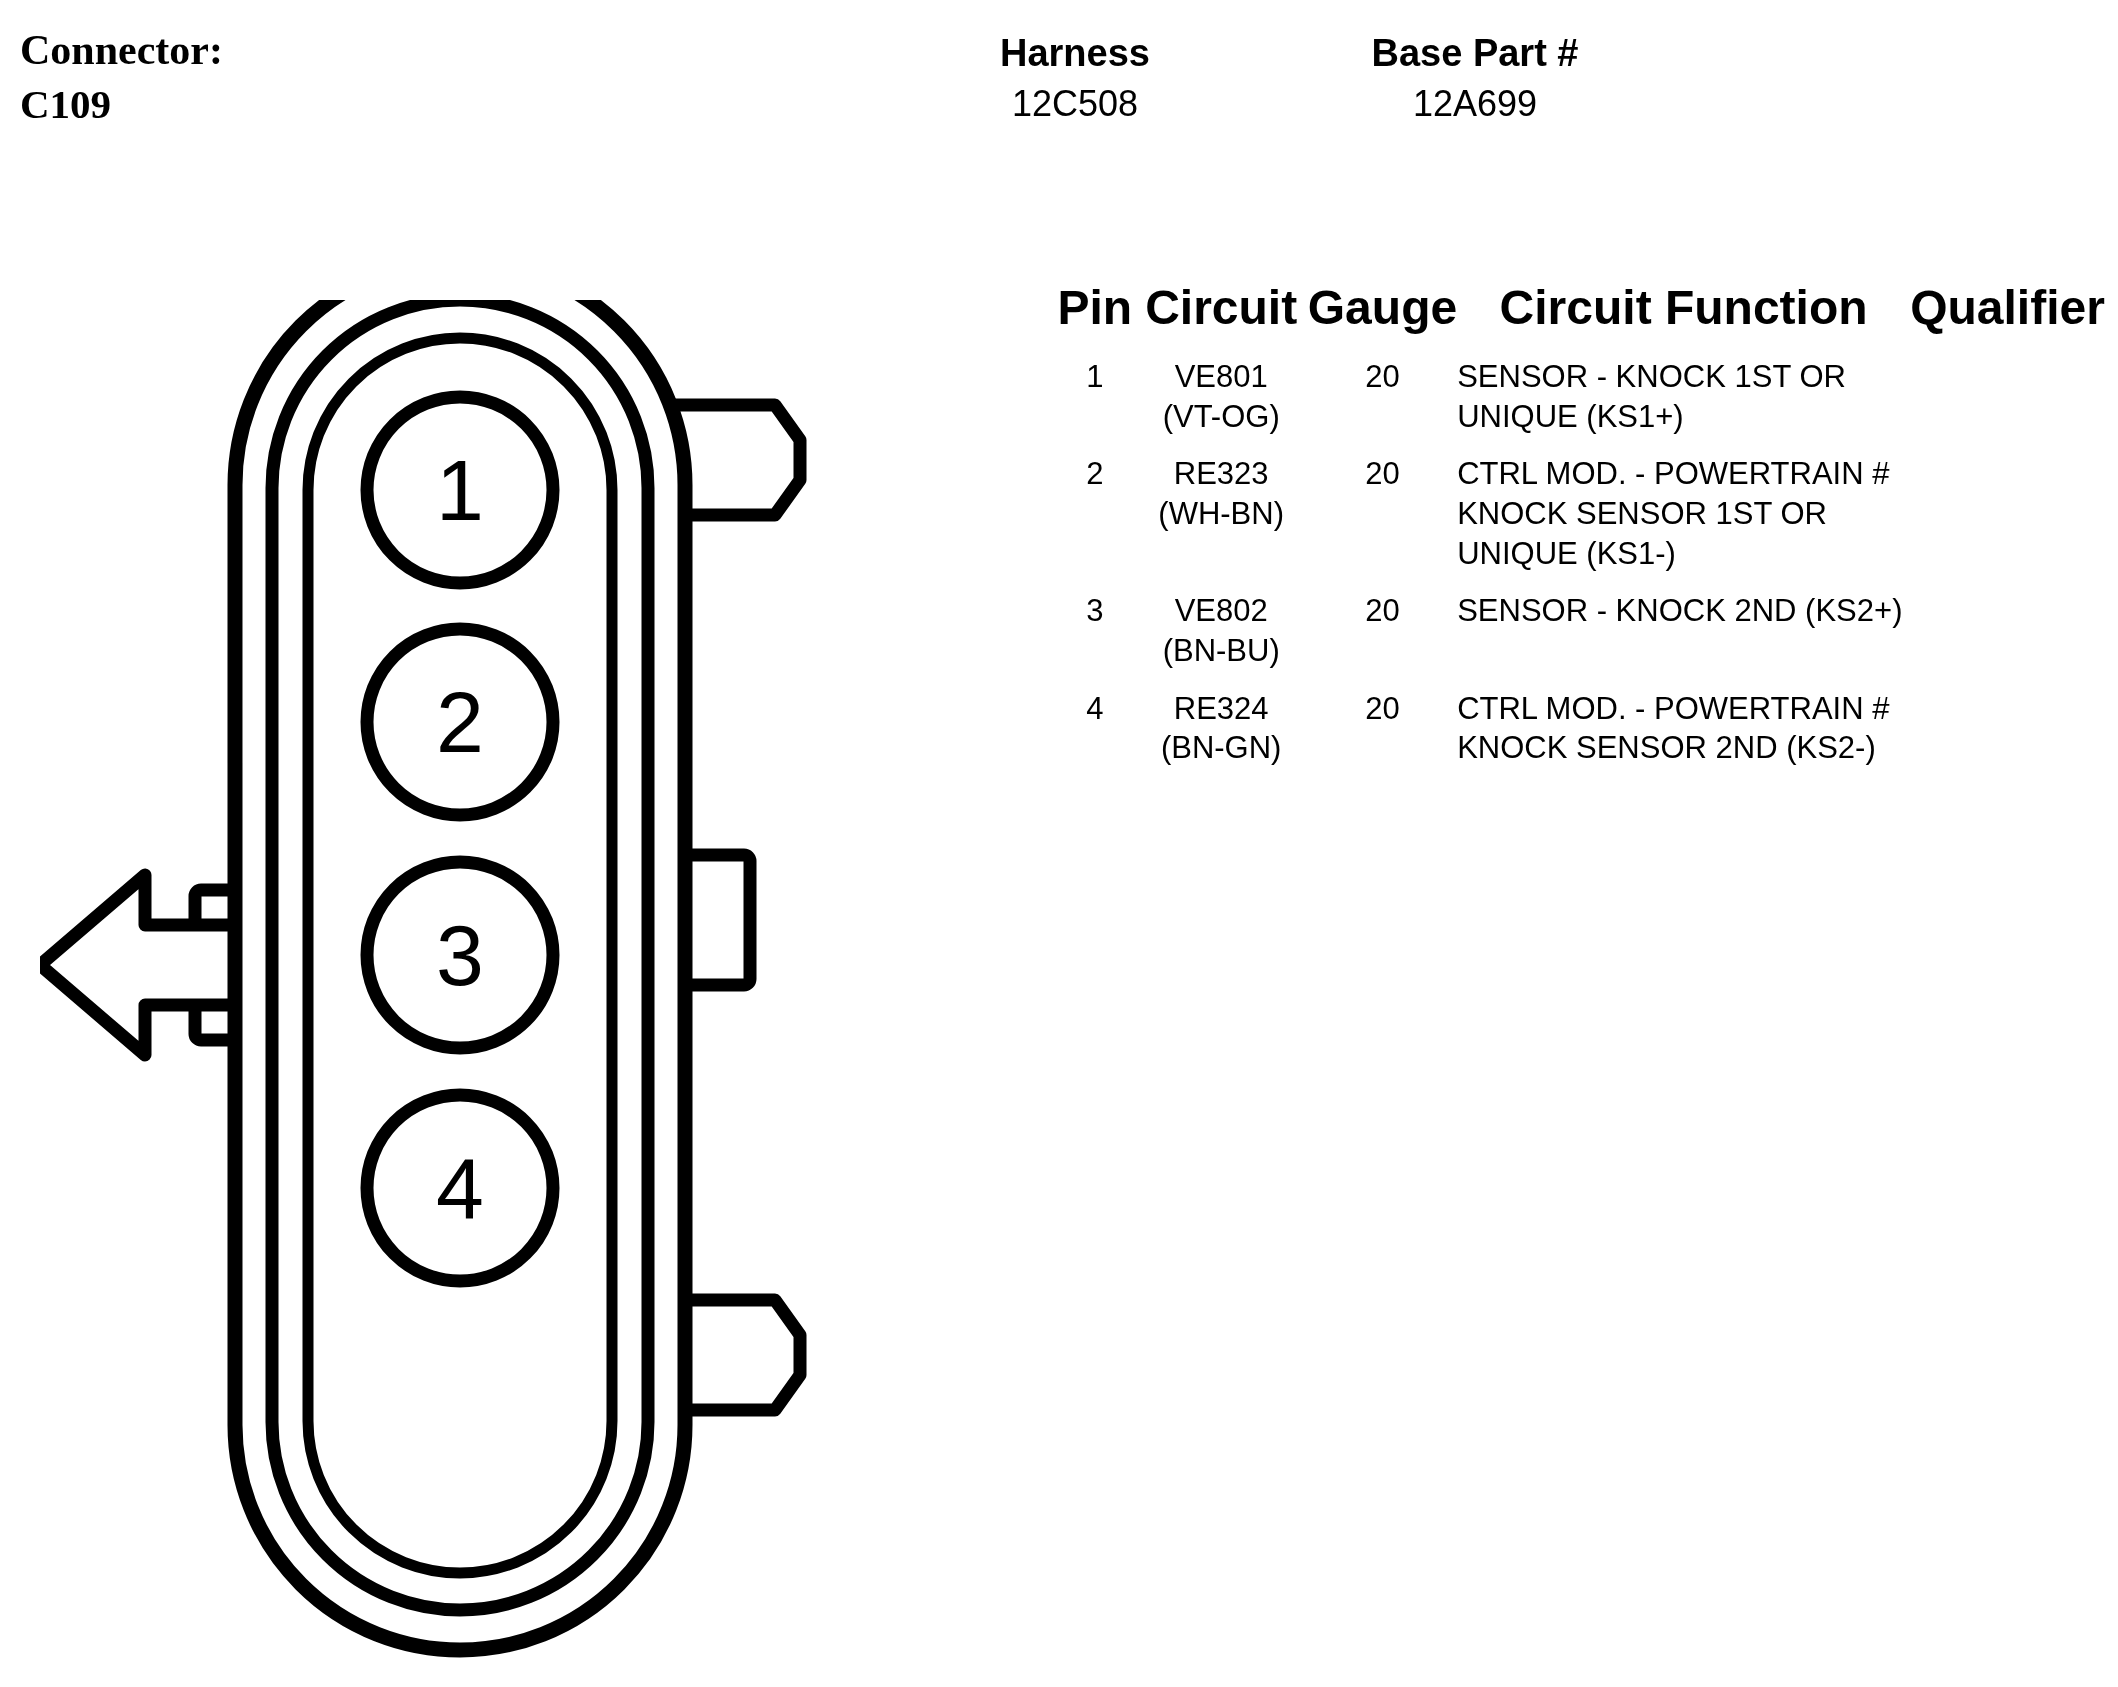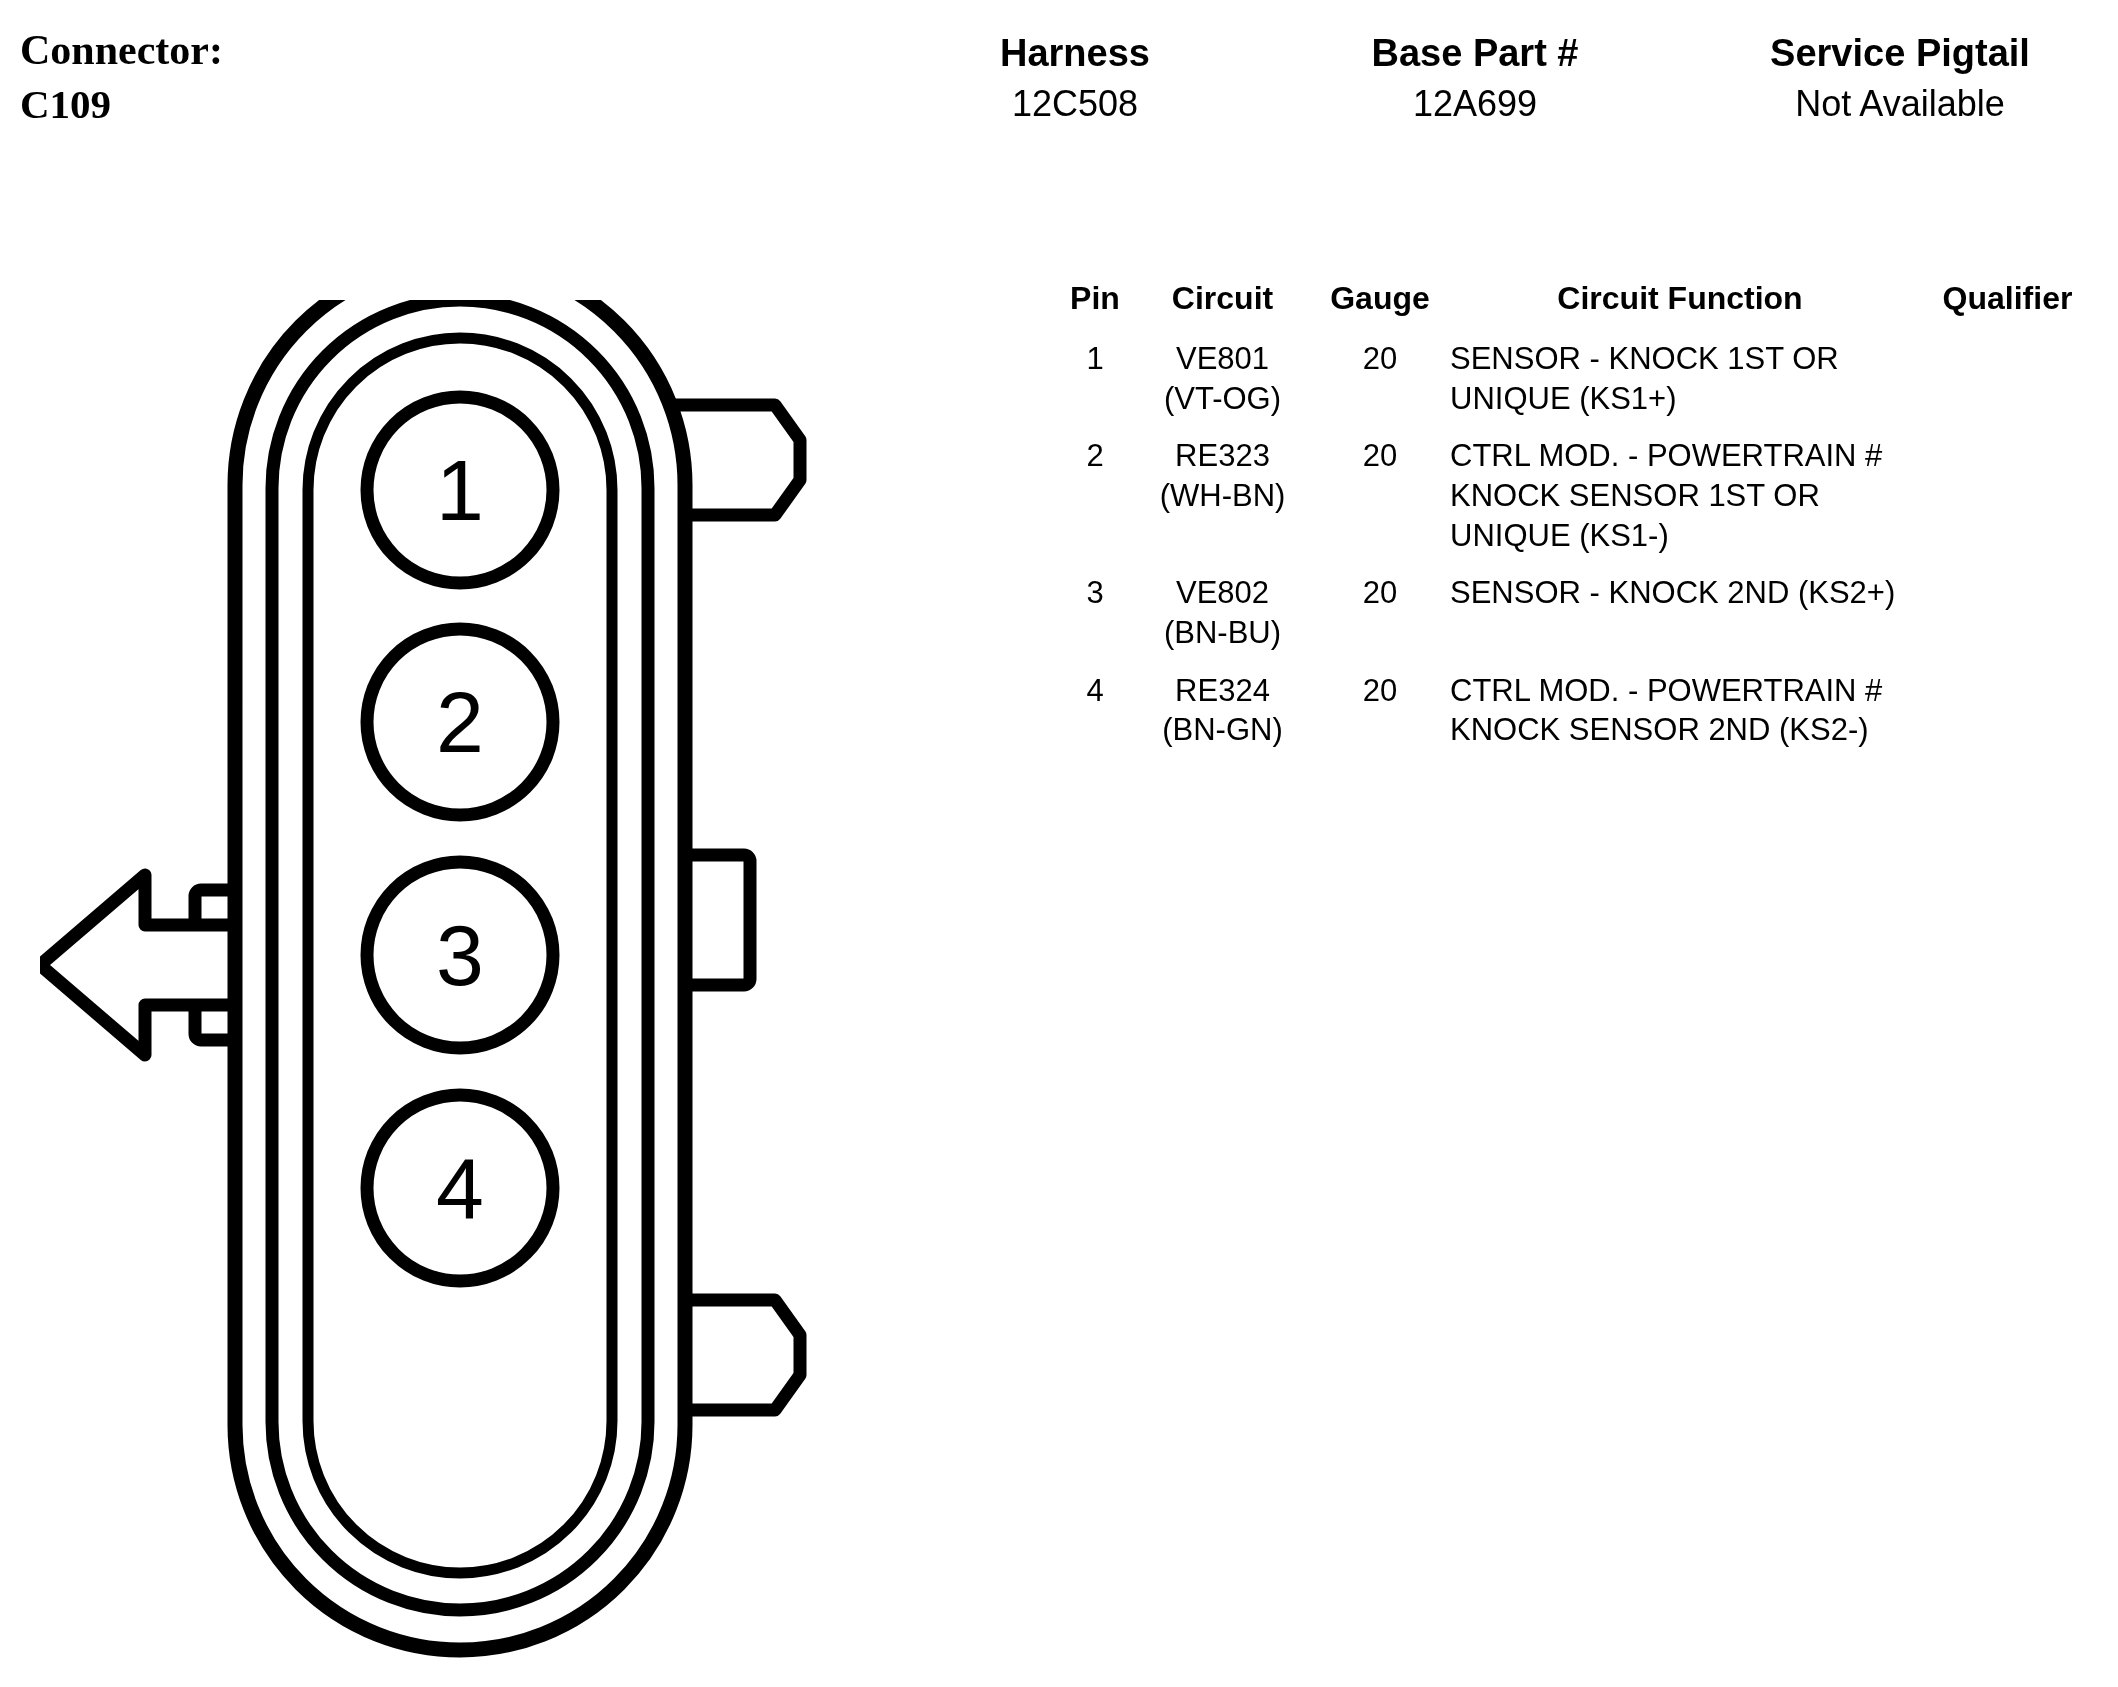--- a/index.html
+++ b/index.html
@@ -66,21 +66,21 @@
     position: absolute;
     left: 1055px;
     top: 280px;
     width: 1050px;
   }
   #pin-table table {
     border-collapse: collapse;
     width: 100%;
   }
   #pin-table th {
-    font-size: 32px;
+    font-size: 48px;
     font-weight: bold;
     padding: 0 0 22px 0;
     vertical-align: bottom;
     white-space: nowrap;
     text-align: center;
   }
   #pin-table td {
     font-size: 31px;
     font-weight: normal;
     vertical-align: top;
@@ -117,24 +117,20 @@
   <div class="hdr-col" id="col-harness">
     <div class="hdr-label">Harness</div>
     <div class="hdr-value">12C508</div>
   </div>
 
   <div class="hdr-col" id="col-basepart">
     <div class="hdr-label">Base Part #</div>
     <div class="hdr-value">12A699</div>
   </div>
 
-  <div class="hdr-col" id="col-pigtail">
-    <div class="hdr-label">Service Pigtail</div>
-    <div class="hdr-value">Not Available</div>
-  </div>
 
 </div>
 
 <div id="connector-drawing">
   <svg width="1060" height="1380" viewBox="0 0 1060 1380" xmlns="http://www.w3.org/2000/svg">
 
     <path d="M 600 105 L 735 105 L 760 140 L 760 180 L 735 215 L 600 215 Z" fill="#ffffff" stroke="#000000" stroke-width="13" stroke-linejoin="round"></path>
 
     <path d="M 600 1000 L 735 1000 L 760 1035 L 760 1075 L 735 1110 L 600 1110 Z" fill="#ffffff" stroke="#000000" stroke-width="13" stroke-linejoin="round"></path>
 

